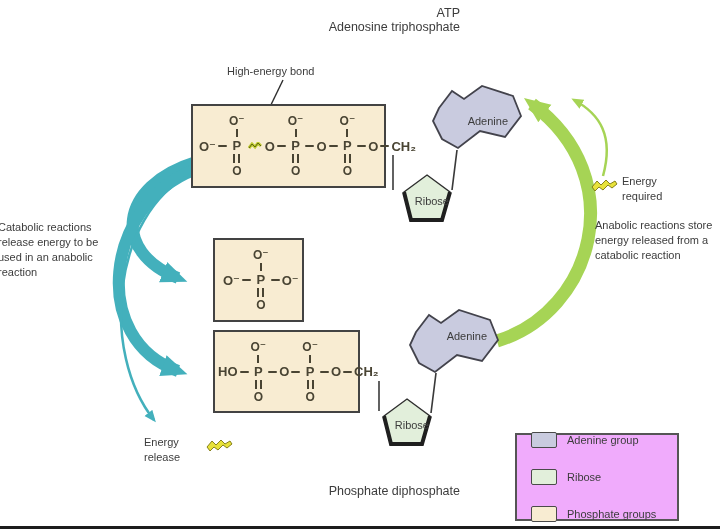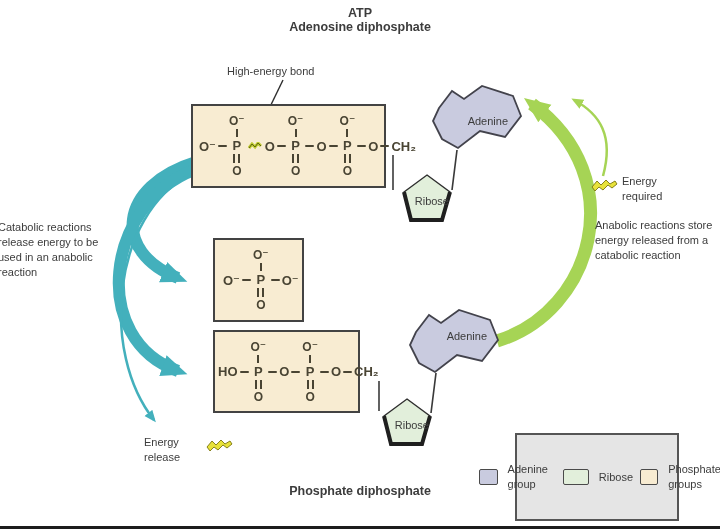--- a/index.html
+++ b/index.html
@@ -11,25 +11,25 @@
          font-weight:700;font-size:13px;color:#494433;white-space:nowrap;}
   .atom{white-space:nowrap;}
   .atom.sm{font-size:12px;}
   .bond{display:block;width:9px;height:2px;background:#494433;border-radius:1px;}
   .punit{display:flex;flex-direction:column;align-items:center;gap:1px;}
   .vbond{display:block;width:2px;height:8px;background:#494433;}
   .dbond{display:flex;gap:3px;}
   .dbond i{width:2px;height:9px;background:#494433;display:block;}
   .squig{margin:0 1px;}
   .lbl{position:absolute;font-size:11px;line-height:15px;color:#3c3c3c;z-index:4;}
-  .title{font-weight:700;font-size:12.5px;line-height:14px;text-align:center;}
+  .title{font-weight:400;font-size:12.5px;line-height:14px;text-align:right;}
   .shape-lbl{text-align:right;}
   .legend{position:absolute;left:515px;top:433px;width:164px;height:88px;border:2px solid #555;
-          background:#e5e5e5;z-index:4;display:flex;flex-direction:row;justify-content:center;
-          gap:7px;padding:4px 0 4px 14px;box-sizing:border-box;}
+          background:#f0abfc;z-index:4;display:flex;flex-direction:column;justify-content:center;
+          gap:21px;padding:4px 0 4px 14px;box-sizing:border-box;}
   .lrow{display:flex;align-items:center;gap:10px;}
   .sw{width:26px;height:16px;border:1.5px solid #4a4a4a;border-radius:2px;box-sizing:border-box;}
   .sw0{background:#c9cbdf;}
   .sw1{background:#e2efdb;}
   .sw2{background:#f8ecd2;}
   .eicon{position:absolute;z-index:4;}
   .bottom-rule{position:absolute;left:0;bottom:0;width:720px;height:3px;background:#1c1c1c;z-index:5;}
 </style>
 </head>
 <body>
@@ -176,21 +176,21 @@
       <span class="atom sm">O</span>
     </span>
     <i class="bond"></i>
     <span class="atom">O</span>
     <i class="bond"></i>
     <span class="atom">CH₂</span>
   </div>
 
   <div class="lbl title" style="left:260px;top:6px;width:200px">
     <div>ATP</div>
-    <div>Adenosine diphosphate</div>
+    <div>Adenosine triphosphate</div>
   </div>
   <div class="lbl title" style="left:260px;top:484px;width:200px">
     <div>Phosphate diphosphate</div>
   </div>
 
   <div class="lbl" style="left:227px;top:64px">High-energy bond</div>
 
   <div class="lbl" style="left:-2px;top:220px;width:122px">Catabolic reactions release energy to be used in an anabolic reaction</div>
 
   <div class="lbl" style="left:595px;top:218px;width:122px">Anabolic reactions store energy released from a catabolic reaction</div>

